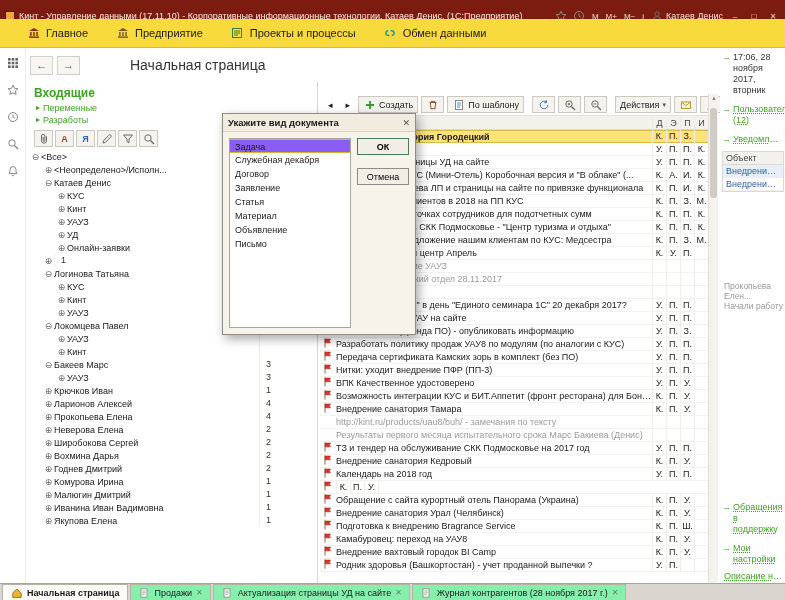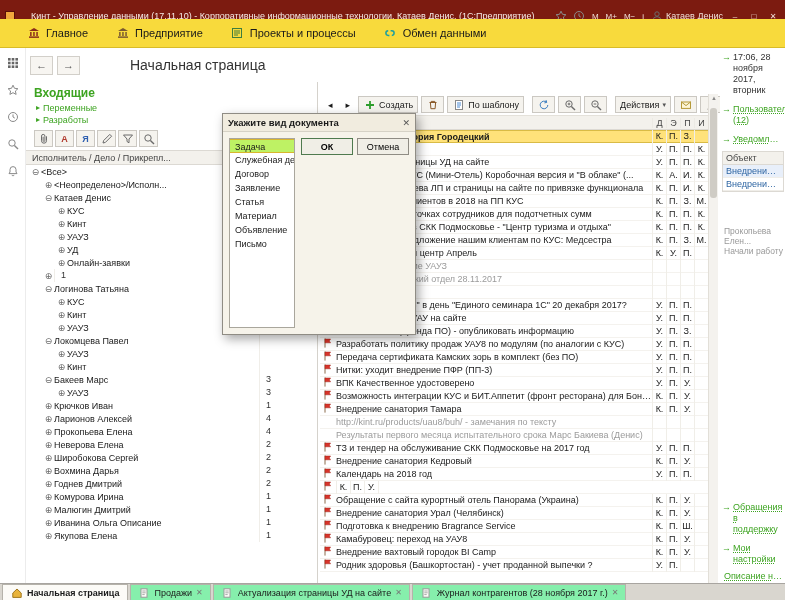--- a/index.html
+++ b/index.html
@@ -3,21 +3,21 @@
 <meta charset="utf-8">
 <style>
   *{box-sizing:border-box;margin:0;padding:0}
   html,body{width:785px;height:600px;overflow:hidden;background:#cfcdc7;
     font-family:"Liberation Sans","DejaVu Sans",sans-serif;font-size:9px;color:#1a1a1a;position:relative}
   .ic{display:inline-flex;align-items:center;justify-content:center;width:13px;height:13px;flex:0 0 auto}
   .ic svg{display:block}
 
   
   #titlebar{position:absolute;left:0;top:0;width:785px;height:19px;background:#7c1b10;color:#f6ebe7;
-    display:flex;align-items:center;gap:16px;padding:16px 5px;font-size:9px;white-space:nowrap}
+    display:flex;align-items:center;gap:4px;padding:16px 5px;font-size:9px;white-space:nowrap}
   #titlebar .app-ic{width:10px;height:10px;background:#f2a83c;border:1px solid #5a0f08;flex:0 0 auto}
   #win-title{overflow:hidden;text-overflow:ellipsis;flex:1 1 auto}
   #tb-right{display:flex;align-items:center;gap:5px;flex:0 0 auto;color:#f0dfd8}
   .tb-glyph{font-size:8px;padding:0 1px;cursor:pointer}
   .tb-user{display:flex;align-items:center;gap:3px;cursor:pointer}
   .win-ctrl{width:14px;text-align:center;font-size:8px;cursor:pointer}
 
   
   #menubar{position:absolute;left:0;top:19px;width:785px;height:29px;background:#f8da3c;
     border-bottom:1px solid #d8bb28;display:flex;align-items:center;padding-left:13px}
@@ -89,36 +89,36 @@
   .sb-link{display:flex;align-items:flex-start;gap:2px;line-height:11px;cursor:pointer}
   .sb-link .arr{color:#3da421;flex:0 0 auto}
   .sb-link .t{color:#333}
   .sb-link.green .t{color:#3da421;text-decoration:underline dotted}
   .sb-link.ell .t{white-space:nowrap;overflow:hidden;text-overflow:ellipsis;max-width:50px}
   #sb-objpanel{border:1px solid #dcd9d3}
   #sb-objpanel .hd{background:#f3f1ec;border-bottom:1px solid #dcd9d3;padding:1px 3px;color:#444}
   .obj-row{color:#2f66a3;padding:1px 3px;border-bottom:1px solid #f0eee9;cursor:pointer;
     white-space:nowrap;overflow:hidden;text-overflow:ellipsis}
   .obj-row.sel{background:#e8effa}
-  #sb-note{color:#999;font-size:8.5px;line-height:10px;margin-top:28px;padding-left:2px}
+  #sb-note{color:#999;font-size:8.5px;line-height:10px;margin-top:83px;padding-left:2px}
   #sb-spacer{flex:1}
   #sb-footer-link{color:#3da421;text-decoration:underline dotted;cursor:pointer;padding-left:2px;
     white-space:nowrap;overflow:hidden;text-overflow:ellipsis}
 
   
   #dialog{position:absolute;left:222px;top:113px;width:194px;height:222px;background:#f6f3ea;
     border:1px solid #8f8c84;box-shadow:3px 4px 10px rgba(0,0,0,.35);z-index:30;display:flex;flex-direction:column}
   .dlg-head{height:18px;display:flex;align-items:center;justify-content:space-between;
     padding:0 5px;border-bottom:1px solid #d6d2c6;font-weight:bold;font-size:9.5px;background:#f1ecdf}
   .dlg-x{cursor:pointer;color:#555;font-size:9px}
   .dlg-body{flex:1;display:flex;gap:6px;padding:6px}
   #dlg-list{width:122px;background:#fff;border:1px solid #a9a69c;overflow:hidden}
   .dlg-item{height:14px;line-height:14px;padding:0 5px;cursor:pointer;white-space:nowrap}
-  .dlg-item.sel{background:#bef264;border-top:1px solid #d8b62e;border-bottom:1px solid #d8b62e}
-  .dlg-btns{display:flex;flex-direction:row;gap:4px}
+  .dlg-item.sel{background:#8b5cf6;border-top:1px solid #d8b62e;border-bottom:1px solid #d8b62e}
+  .dlg-btns{display:flex;flex-direction:column;gap:13px}
   .dlg-btn{width:52px;height:17px;border:1px solid #8f8c84;background:#f0eee6;font-size:9px;cursor:pointer;
     font-family:"Liberation Sans",sans-serif}
   .dlg-btn.default{border-width:1px;border-color:#4f7a4f;font-weight:bold}
 
   
   #tabbar{position:absolute;left:0;top:583px;width:785px;height:17px;background:#d9d6cf;
     border-top:1px solid #a8a5a0;display:flex;align-items:flex-end;padding-left:2px;gap:2px}
   .tab{display:flex;align-items:center;gap:4px;height:16px;padding:0 7px;background:#86efac;
     border:1px solid #b5b2aa;border-bottom:none;cursor:pointer;white-space:nowrap;max-width:220px}
   .tab .tl{overflow:hidden;text-overflow:ellipsis}
@@ -311,24 +311,20 @@
         </div>
         <div class="tb-btn">
           <span class="ic">
             <svg width="12" height="12" viewBox="0 0 12 12" fill="none">
               <circle cx="5" cy="5" r="3.2" stroke="#6b6b6b"></circle>
               <path d="M7.4 7.4L11 11" stroke="#6b6b6b" stroke-width="1.4"></path>
             </svg>
           </span>
         </div>
       </div>
-    <div id="lp-head">
-      <span class="c1">Исполнитель / Дело / Прикрепл...</span>
-      <span class="c2">Количество</span>
-    </div>
     <div id="tree">
         <div class="trow" style="padding-left: 4px;">
           <span class="tog">⊖</span>
           <span class="lbl">&lt;Все&gt;</span>
           <span class="cnt"></span>
         </div>
         <div class="trow" style="padding-left: 17px;">
           <span class="tog">⊕</span>
           <span class="lbl">&lt;Неопределено&gt;/Исполн...</span>
           <span class="cnt"></span>
@@ -452,21 +448,21 @@
           <span class="lbl">Комурова Ирина</span>
           <span class="cnt">1</span>
         </div>
         <div class="trow" style="padding-left: 17px;">
           <span class="tog">⊕</span>
           <span class="lbl">Малюгин Дмитрий</span>
           <span class="cnt">1</span>
         </div>
         <div class="trow" style="padding-left: 17px;">
           <span class="tog">⊕</span>
-          <span class="lbl">Иванина Ольга Описание</span>
+          <span class="lbl">Иванина Иван Вадимовна</span>
           <span class="cnt">1</span>
         </div>
         <div class="trow" style="padding-left: 17px;">
           <span class="tog">⊕</span>
           <span class="lbl">Якупова Елена</span>
           <span class="cnt">1</span>
         </div>
       </div>
   </div>
 

